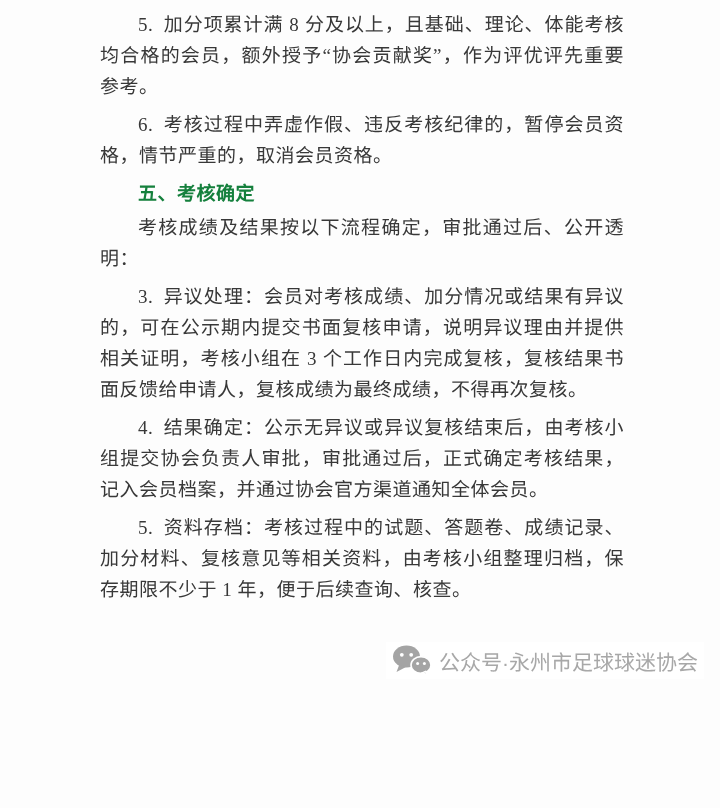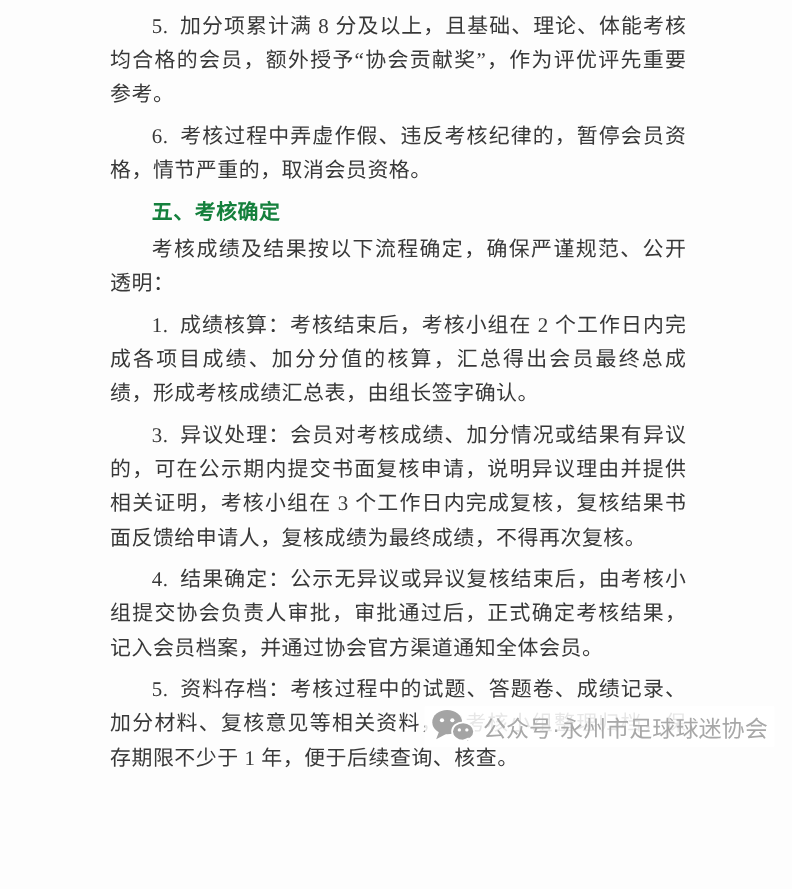--- a/index.html
+++ b/index.html
@@ -62,22 +62,21 @@
 </style>
 </head>
 <body>
 
 <div class="page">
 
   <div class="doc-body">
       <p class="para">5. 加分项累计满 8 分及以上，且基础、理论、体能考核均合格的会员，额外授予“协会贡献奖”，作为评优评先重要参考。</p>
       <p class="para">6. 考核过程中弄虚作假、违反考核纪律的，暂停会员资格，情节严重的，取消会员资格。</p>
       <p class="para heading">五、考核确定</p>
-      <p class="para">考核成绩及结果按以下流程确定，确保严谨规范、公开透明：</p>
-      <p class="para">1. 成绩核算：考核结束后，考核小组在 2 个工作日内完成各项目成绩、加分分值的核算，汇总得出会员最终总成绩，形成考核成绩汇总表，由组长签字确认。</p>
+      <p class="para">考核成绩及结果按以下流程确定，审批通过后、公开透明：</p>
       <p class="para">3. 异议处理：会员对考核成绩、加分情况或结果有异议的，可在公示期内提交书面复核申请，说明异议理由并提供相关证明，考核小组在 3 个工作日内完成复核，复核结果书面反馈给申请人，复核成绩为最终成绩，不得再次复核。</p>
       <p class="para">4. 结果确定：公示无异议或异议复核结束后，由考核小组提交协会负责人审批，审批通过后，正式确定考核结果，记入会员档案，并通过协会官方渠道通知全体会员。</p>
       <p class="para">5. 资料存档：考核过程中的试题、答题卷、成绩记录、加分材料、复核意见等相关资料，由考核小组整理归档，保存期限不少于 1 年，便于后续查询、核查。</p>
     </div>
 
   <div class="watermark">
     <span class="wechat-icon">
       <svg viewBox="0 0 40 31" width="40" height="31" xmlns="http://www.w3.org/2000/svg">
 
         <g fill="#a4a4a4">

